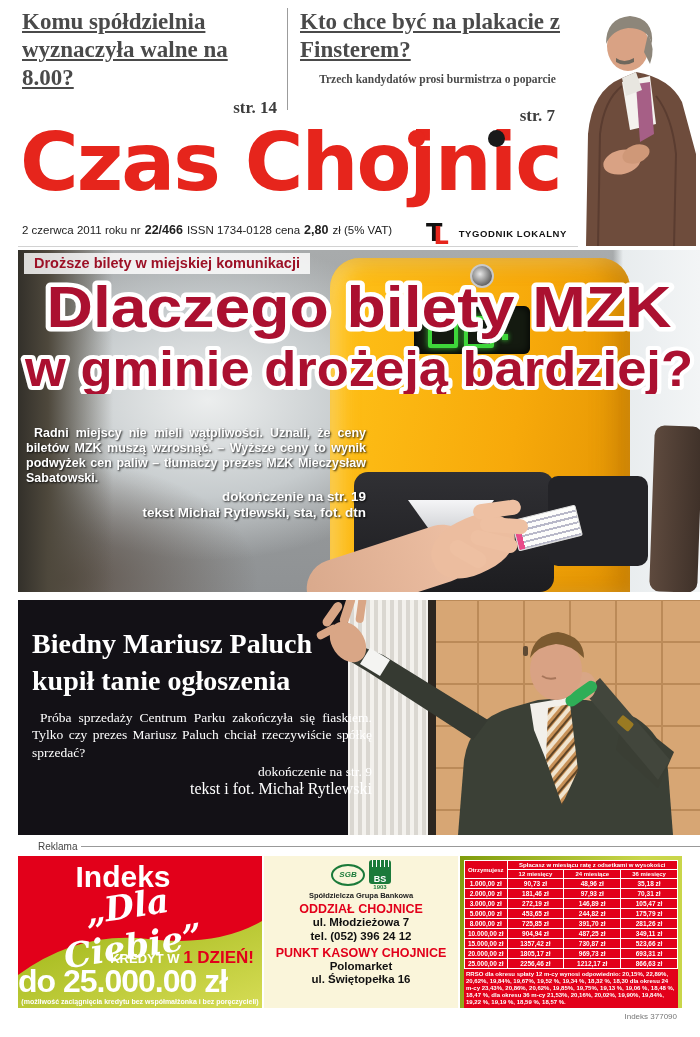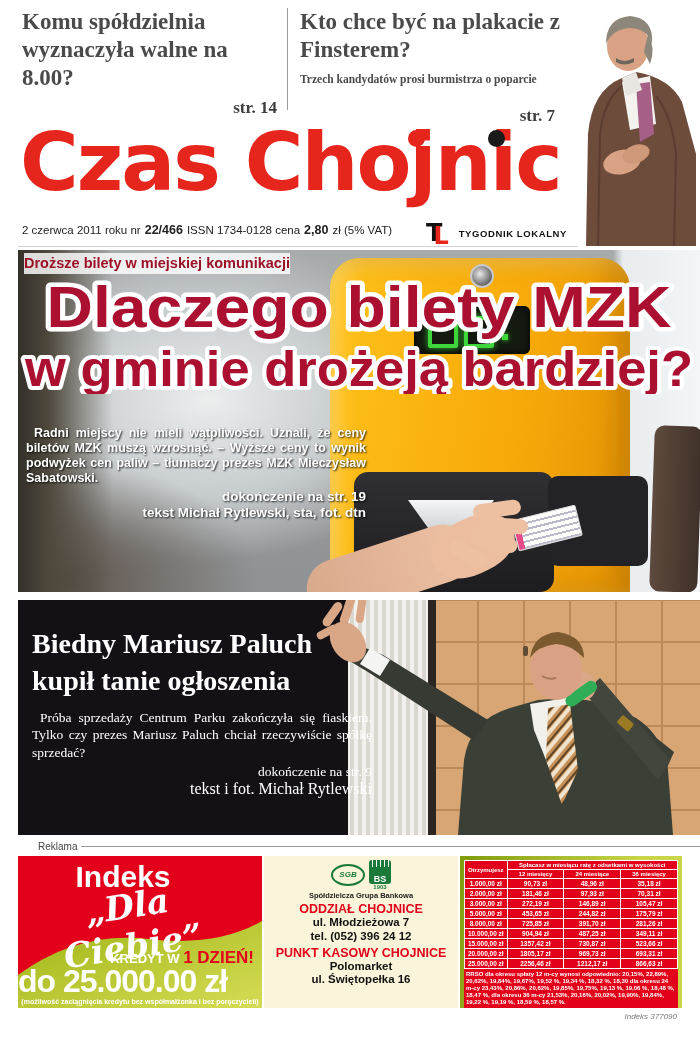--- a/index.html
+++ b/index.html
@@ -2,21 +2,21 @@
 <html><head>
 <meta charset="utf-8">
 <style>
   html,body{margin:0;padding:0;background:#e9e9e9;}
   .page{position:relative;width:700px;height:1037px;background:#fff;overflow:hidden;
         font-family:"Liberation Sans",sans-serif;}
   .abs{position:absolute;}
 
   
   .teaser-title{font-family:"Liberation Serif",serif;font-weight:bold;color:#4a4a4a;
-                font-size:23px;line-height:1.22;}
+                font-size:23px;line-height:1.22;text-decoration:underline;}
   .page-ref{font-family:"Liberation Serif",serif;font-weight:bold;color:#3c3c3c;font-size:17px;text-align:right;}
   .teaser-sub{font-family:"Liberation Serif",serif;font-weight:bold;color:#4a4a4a;font-size:11.5px;}
   .vdiv{left:287px;top:8px;width:1px;height:102px;background:#9c9c9c;}
 
   
   .masthead-title{left:20px;top:122px;height:88px;font-family:"DejaVu Sans",sans-serif;
                   font-weight:bold;font-size:80px;line-height:1.02;letter-spacing:-2px;color:#e6251c;}
   .mast-dot{width:17px;height:17px;border-radius:50%;}
   .dot-j{left:388px;top:8px;background:#e6251c;}
   .dot-i{left:468px;top:8px;background:#1a1a1a;}
@@ -59,21 +59,21 @@
   .forearm{position:absolute;left:286px;top:292px;width:170px;height:58px;border-radius:30px;
     background:linear-gradient(90deg,#d9a98c,#eec0a4);transform:rotate(-18deg);}
   .palm{position:absolute;left:412px;top:268px;width:86px;height:56px;border-radius:45%;
     background:#ecbd9f;transform:rotate(-25deg);}
   .finger{position:absolute;width:48px;height:15px;border-radius:8px;background:#eec0a2;}
   .f1{left:455px;top:252px;transform:rotate(-8deg);} .f2{left:462px;top:268px;transform:rotate(4deg);}
   .f3{left:452px;top:284px;transform:rotate(14deg);} .thumb{left:430px;top:296px;width:40px;height:16px;transform:rotate(30deg);}
   .seat{position:absolute;left:634px;top:176px;width:48px;height:166px;border-radius:10px;
     background:linear-gradient(90deg,#5e4a3e,#3f3129);transform:rotate(2deg);}
   .kicker{position:absolute;left:6px;top:3px;background:rgba(255,255,255,.82);color:#9c1126;
-    font-weight:bold;font-size:14.5px;padding:2px 0 3px;z-index:3;}
+    font-weight:bold;font-size:14.5px;padding:2px 10px 3px;z-index:3;}
   .headline-svg{position:absolute;left:0;top:22px;width:682px;height:122px;z-index:3;}
   .lead-text{position:absolute;left:8px;top:176px;width:340px;color:#fff;font-weight:bold;font-size:12.5px;
     line-height:1.2;z-index:3;text-shadow:1px 1px 2px rgba(0,0,0,.85);}
   .lead-body{text-align:justify;text-indent:8px;}
   .lead-cont{text-align:right;font-size:13.5px;margin-top:3px;}
   .lead-byline{text-align:right;font-size:13.5px;}
 
   
   .second{left:18px;top:600px;width:682px;height:235px;background:#131116;overflow:hidden;}
   .second-svg{position:absolute;left:0;top:0;width:682px;height:235px;}
@@ -117,35 +117,35 @@
   .branch-title{font-size:12.5px;font-weight:900;color:#e2001a;margin-top:2px;}
   .branch-line{font-size:11.5px;font-weight:bold;color:#111;line-height:1.2;}
   .ad-rates{position:relative;width:222px;height:152px;box-sizing:border-box;
     background:linear-gradient(105deg,#7f9c0c,#c9d64a 70%);padding:4px;overflow:hidden;}
   .rates-wrap{background:#e2001a;padding-bottom:2px;}
   table.rates{border-collapse:collapse;width:100%;background:#e2001a;color:#fff;
     font-size:6.5px;font-weight:bold;}
   table.rates th,table.rates td{border:1px solid #fff;text-align:center;padding:1px 0;}
   table.rates th{font-size:6px;}
   .rates-note{color:#fff;font-size:6px;line-height:1.15;padding:2px 2px 1px;font-weight:bold;}
-  .indeks{left:0;top:1012px;width:677px;text-align:right;font-size:8px;color:#777;font-style:italic;}
+  .indeks{left:0;top:1012px;width:677px;text-align:right;font-size:8px;color:#777;}
 </style>
 </head>
 <body>
 
 <div class="page">
 
   <div class="abs" style="left:22px;top:8px;width:255px;">
     <div class="teaser-title">Komu spółdzielnia wyznaczyła walne na 8.00?</div>
     <div class="page-ref" style="margin-top:6px;">str. 14</div>
   </div>
   <div class="abs vdiv"></div>
   <div class="abs" style="left:300px;top:8px;width:275px;">
     <div class="teaser-title">Kto chce być na plakacie z Finsterem?</div>
-    <div class="teaser-sub" style="margin-top:9px;">Trzech kandydatów prosi burmistrza o poparcie</div>
+    <div class="teaser-sub" style="margin-top:9px;text-align:center;">Trzech kandydatów prosi burmistrza o poparcie</div>
     <div class="page-ref" style="margin-top:21px;margin-right:20px;">str. 7</div>
   </div>
 
   <div class="abs" style="left:578px;top:4px;width:122px;height:242px;">
     <svg width="122" height="242" viewBox="0 0 122 242">
       <path d="M8 242 L10 130 Q14 86 44 74 L58 68 Q92 74 104 98 L118 150 L118 242 Z" fill="#6e4c3c"></path>
       <path d="M20 242 L22 130 Q26 96 44 82" stroke="#5a3c30" stroke-width="2" fill="none"></path>
       <path d="M96 242 L98 150 Q94 112 78 92" stroke="#5a3c30" stroke-width="2" fill="none"></path>
       <path d="M44 78 L72 72 L78 120 L52 126 Z" fill="#f4f2ee"></path>
       <path d="M58 80 L72 78 L76 130 L62 138 Z" fill="#a65f86"></path>

